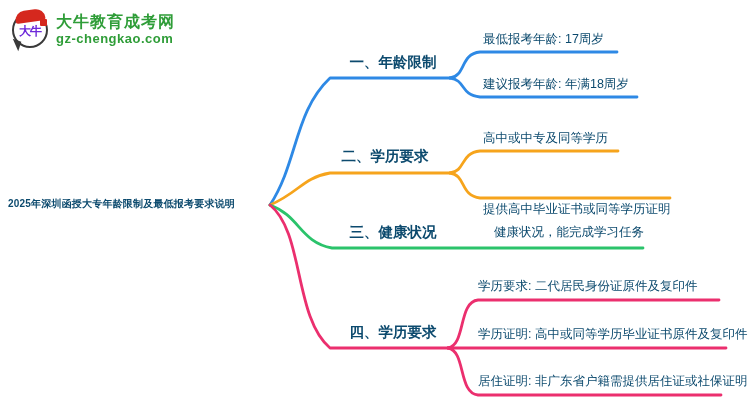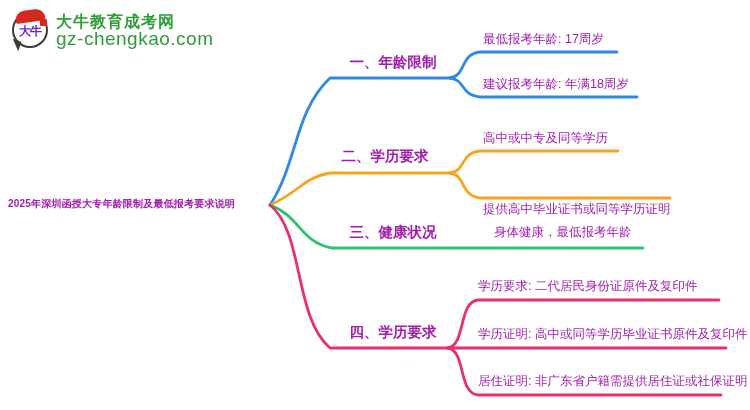--- a/index.html
+++ b/index.html
@@ -12,25 +12,25 @@
   .logo-icon{position:relative;width:36px;height:36px;border:2px solid #3a3a3a;border-radius:50%;
     background:#fff;box-sizing:border-box;}
   .logo-icon::after{content:"";position:absolute;left:-3px;bottom:-4px;width:0;height:0;
     border-left:9px solid transparent;border-top:10px solid #3a3a3a;transform:rotate(18deg);}
   .logo-arc{position:absolute;left:1px;top:-4px;width:30px;height:12px;border-radius:15px 15px 4px 4px;
     background:#d5281e;transform:rotate(-8deg);}
   .logo-icon-text{position:absolute;left:0;right:0;top:9px;text-align:center;
     font-size:12px;font-weight:bold;color:#6d28d9;letter-spacing:-1px;}
   .logo-seal{position:absolute;right:-1px;top:5px;width:7px;height:7px;background:#d5281e;border-radius:1px;}
   .logo-title{font-size:16px;font-weight:bold;color:#2f9d38;letter-spacing:1px;line-height:18px;}
-  .logo-domain{font-size:19px;font-weight:normal;color:#2f9d38;letter-spacing:.5px;line-height:16px;}
+  .logo-domain{font-size:13px;font-weight:bold;color:#2f9d38;letter-spacing:.5px;line-height:16px;}
   
   .links{position:absolute;left:0;top:0;}
   .links path{fill:none;stroke-width:2.8;stroke-linecap:round;stroke-linejoin:round;}
-  .node{position:absolute;white-space:nowrap;font-size:12.5px;color:#a21caf;}
+  .node{position:absolute;white-space:nowrap;font-size:12.5px;color:#0c4a6e;}
   .root-node{left:8px;top:197px;width:262px;font-size:10px;font-weight:600;letter-spacing:.2px;}
   .branch-label{width:126px;text-align:center;font-size:14.5px;font-weight:600;}
 </style>
 </head>
 <body>
 
 <div class="stage">
 
   <div class="logo">
     <div class="logo-icon">
@@ -66,20 +66,20 @@
 
   <div class="node branch-label" style="left:330px;top:53px;">一、年龄限制</div>
   <div class="node" style="left:483px;top:31px;">最低报考年龄: 17周岁</div>
   <div class="node" style="left:483px;top:76px;">建议报考年龄: 年满18周岁</div>
 
   <div class="node branch-label" style="left:322px;top:147px;">二、学历要求</div>
   <div class="node" style="left:483px;top:130px;">高中或中专及同等学历</div>
   <div class="node" style="left:483px;top:177px;margin-top:24px;">提供高中毕业证书或同等学历证明</div>
 
   <div class="node branch-label" style="left:330px;top:223px;">三、健康状况</div>
-  <div class="node" style="left:494px;top:224px;">身体健康，最低报考年龄</div>
+  <div class="node" style="left:494px;top:224px;">健康状况，能完成学习任务</div>
 
   <div class="node branch-label" style="left:330px;top:323px;">四、学历要求</div>
   <div class="node" style="left:478px;top:278px;">学历要求: 二代居民身份证原件及复印件</div>
   <div class="node" style="left:478px;top:373px;">居住证明: 非广东省户籍需提供居住证或社保证明</div>
   <div class="node" style="left:478px;top:326px;">学历证明: 高中或同等学历毕业证书原件及复印件</div>
 
 </div>
 
 </body></html>

